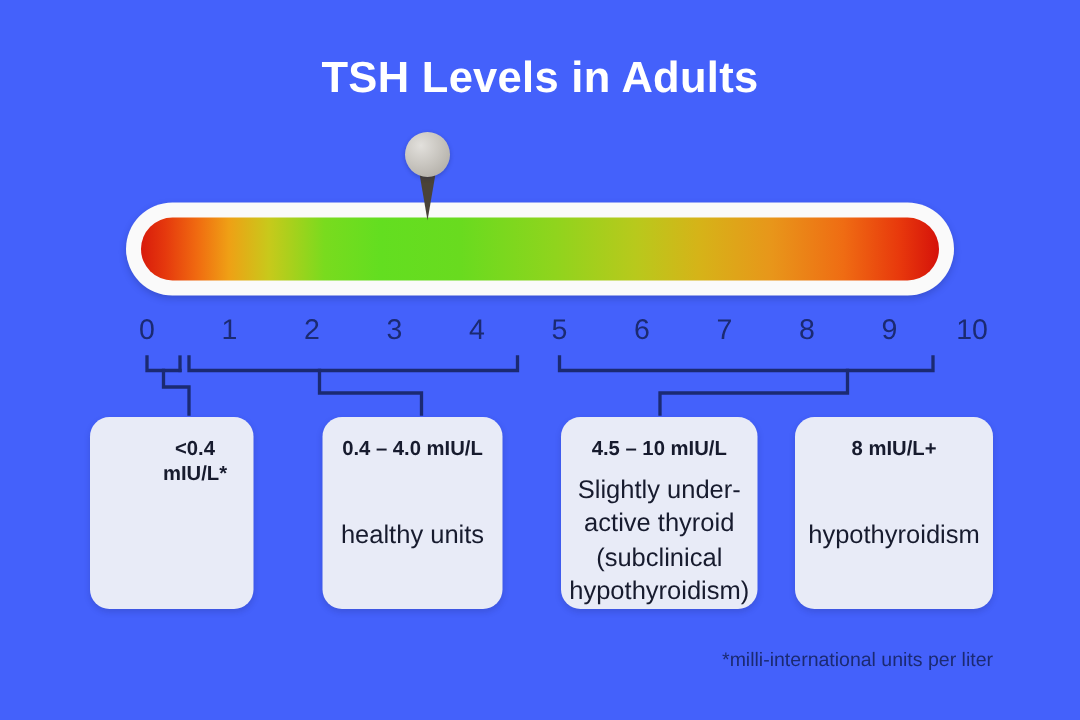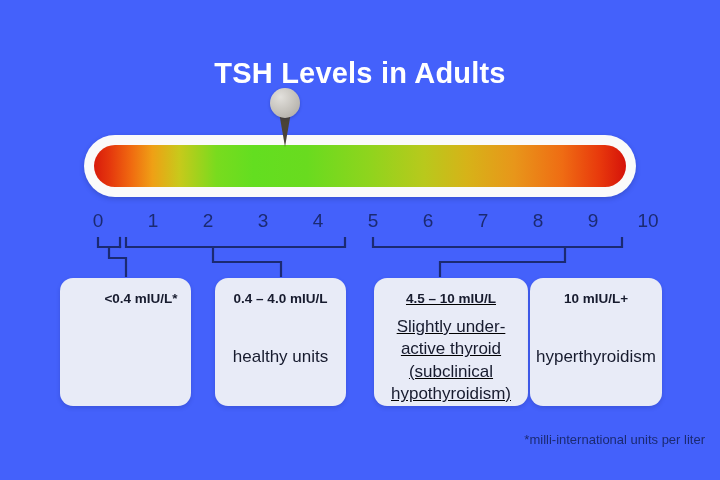--- a/index.html
+++ b/index.html
@@ -23,21 +23,20 @@
   .title {
     position: absolute;
     top: 36px;
     left: 0;
     width: 720px;
     text-align: center;
     color: #FFFFFF;
     font-size: 29px;
     font-weight: bold;
     letter-spacing: 0.2px;
-    margin-top: 21px;
   }
 
   
   .gauge-casing {
     position: absolute;
     left: 84px;
     top: 135px;
     width: 552px;
     height: 62px;
     background: #FAFAFA;
@@ -158,35 +157,34 @@
     flex: 1;
     display: flex;
     align-items: center;
     justify-content: center;
   }
   .card-desc.multiline {
     align-items: flex-start;
     padding-top: 8px;
   }
 
-  .card-0 { left: 60px;  width: 131px; padding-left: 31px; }
-  .card-1 { left: 215px; width: 131px; }
-  .card-2 { left: 374px; width: 154px; text-decoration: underline; }
+  .card-0 { left: 60px;  width: 109px; padding-left: 31px; }
+  .card-1 { left: 215px; width: 120px; }
+  .card-2 { left: 374px; width: 131px; }
   .card-3 { left: 530px; width: 132px; }
 
   
   .footnote {
     position: absolute;
     left: 0;
     top: 432px;
     width: 662px;
     text-align: right;
     color: #1B2A72;
     font-size: 13px;
-    margin-left: 43px;
   }
 </style>
 </head>
 <body>
 
 <div id="infographic">
 
   <div class="title">TSH Levels in Adults</div>
 
   <div class="gauge-casing">
@@ -238,19 +236,19 @@
     <div class="card-range">0.4 – 4.0 mIU/L</div>
     <div class="card-desc">healthy units</div>
   </div>
 
   <div class="card card-2">
     <div class="card-range">4.5 – 10 mIU/L</div>
     <div class="card-desc multiline">Slightly under-<br>active thyroid<br>(subclinical<br>hypothyroidism)</div>
   </div>
 
   <div class="card card-3">
-    <div class="card-range">10 mIU/L+</div>
-    <div class="card-desc">hyperthyroidism</div>
+    <div class="card-range">8 mIU/L+</div>
+    <div class="card-desc">hypothyroidism</div>
   </div>
 
   <div class="footnote">*milli-international units per liter</div>
 
 </div>
 
 </body></html>

